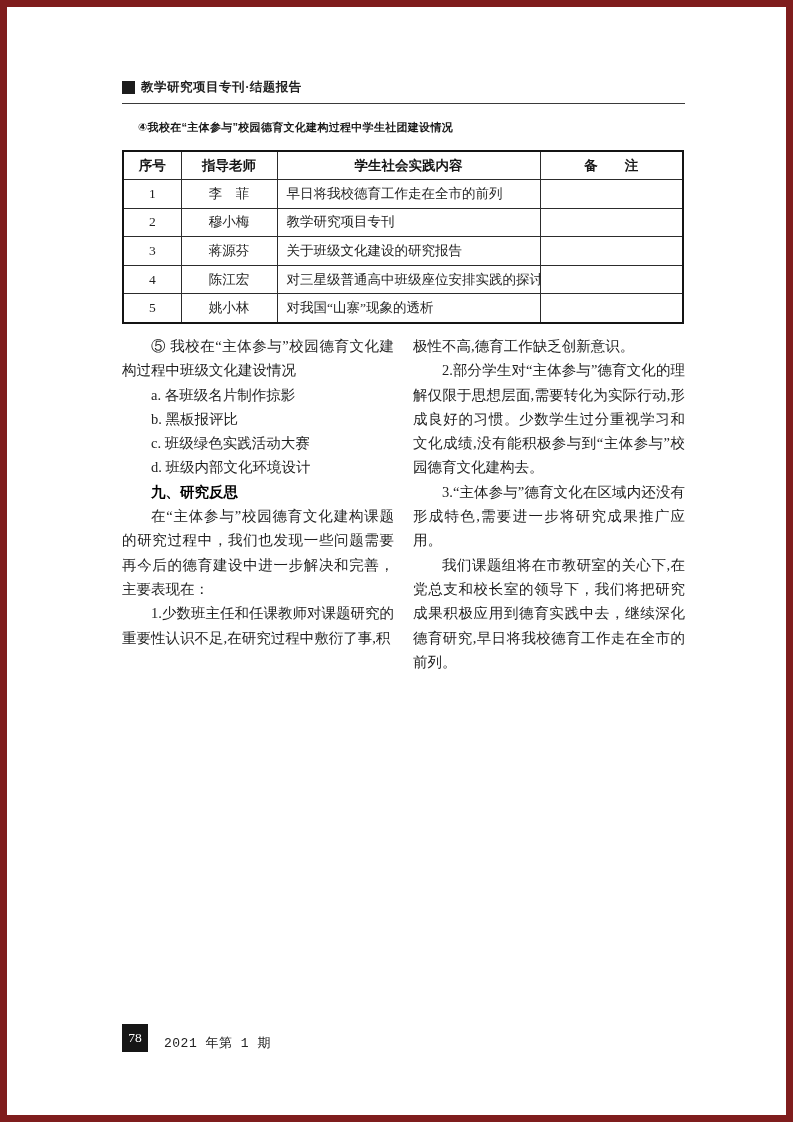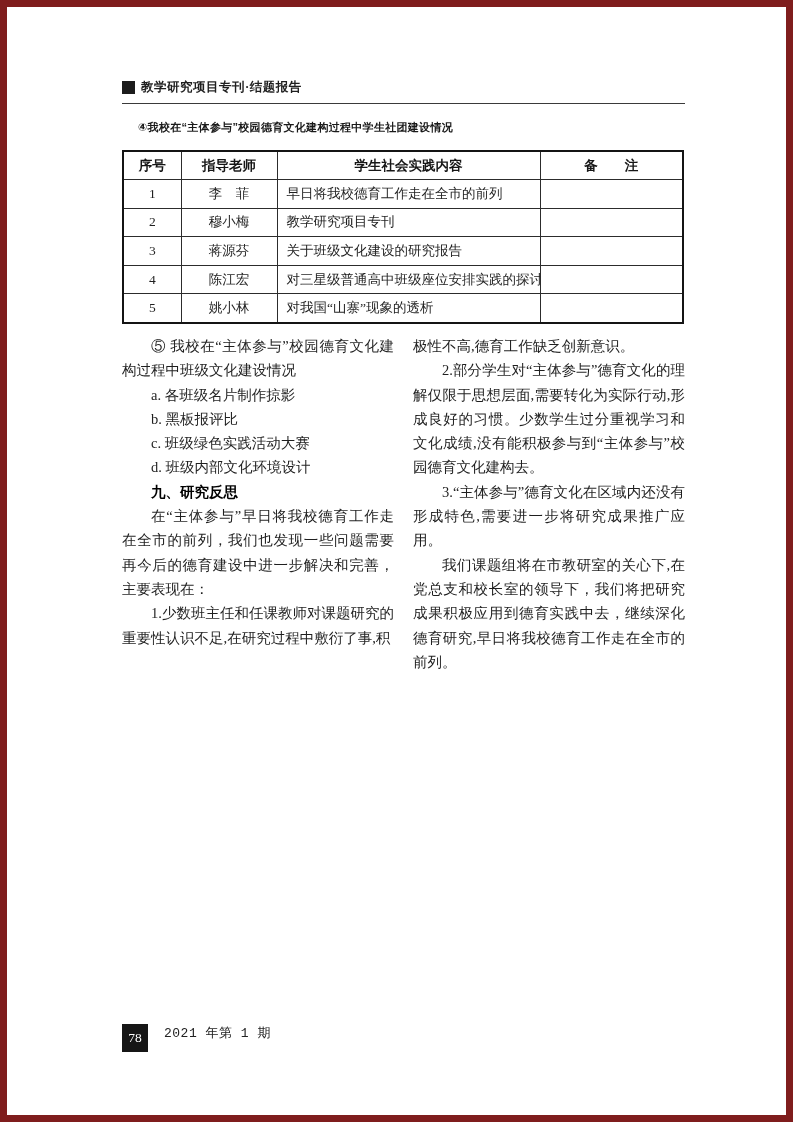--- a/index.html
+++ b/index.html
@@ -105,21 +105,21 @@
     font-family: "Liberation Sans", "DejaVu Sans", sans-serif;
     font-weight: bold;
     color: #000000;
   }
 
   
   .page-footer {
     position: absolute;
     left: 115px; top: 1017px;
     display: flex;
-    align-items: flex-start;
+    align-items: flex-end;
   }
   .page-number-badge {
     width: 26px; height: 28px;
     background: #161616;
     color: #ffffff;
     font-size: 13.5px;
     display: flex;
     align-items: center;
     justify-content: center;
     flex: 0 0 auto;
@@ -195,21 +195,21 @@
   </table>
 
   <div class="body-columns">
     <div class="col">
       <p class="para indent">⑤ 我校在“主体参与”校园德育文化建构过程中班级文化建设情况</p>
       <p class="para indent">a. 各班级名片制作掠影</p>
       <p class="para indent">b. 黑板报评比</p>
       <p class="para indent">c. 班级绿色实践活动大赛</p>
       <p class="para indent">d. 班级内部文化环境设计</p>
       <p class="para indent heading">九、研究反思</p>
-      <p class="para indent">在“主体参与”早日将我校德育工作走在全市的前列，我们也发现一些问题需要再今后的德育建设中进一步解决和完善，主要表现在：</p>
+      <p class="para indent">在“主体参与”校园德育文化建构课题的研究过程中，我们也发现一些问题需要再今后的德育建设中进一步解决和完善，主要表现在：</p>
       <p class="para indent">1.少数班主任和任课教师对课题研究的重要性认识不足,在研究过程中敷衍了事,积</p>
     </div>
     <div class="col">
       <p class="para">极性不高,德育工作缺乏创新意识。</p>
       <p class="para indent">2.部分学生对“主体参与”德育文化的理解仅限于思想层面,需要转化为实际行动,形成良好的习惯。少数学生过分重视学习和文化成绩,没有能积极参与到“主体参与”校园德育文化建构去。</p>
       <p class="para indent">3.“主体参与”德育文化在区域内还没有形成特色,需要进一步将研究成果推广应用。</p>
       <p class="para indent">我们课题组将在市教研室的关心下,在党总支和校长室的领导下，我们将把研究成果积极应用到德育实践中去，继续深化德育研究,早日将我校德育工作走在全市的前列。</p>
     </div>
   </div>
 

